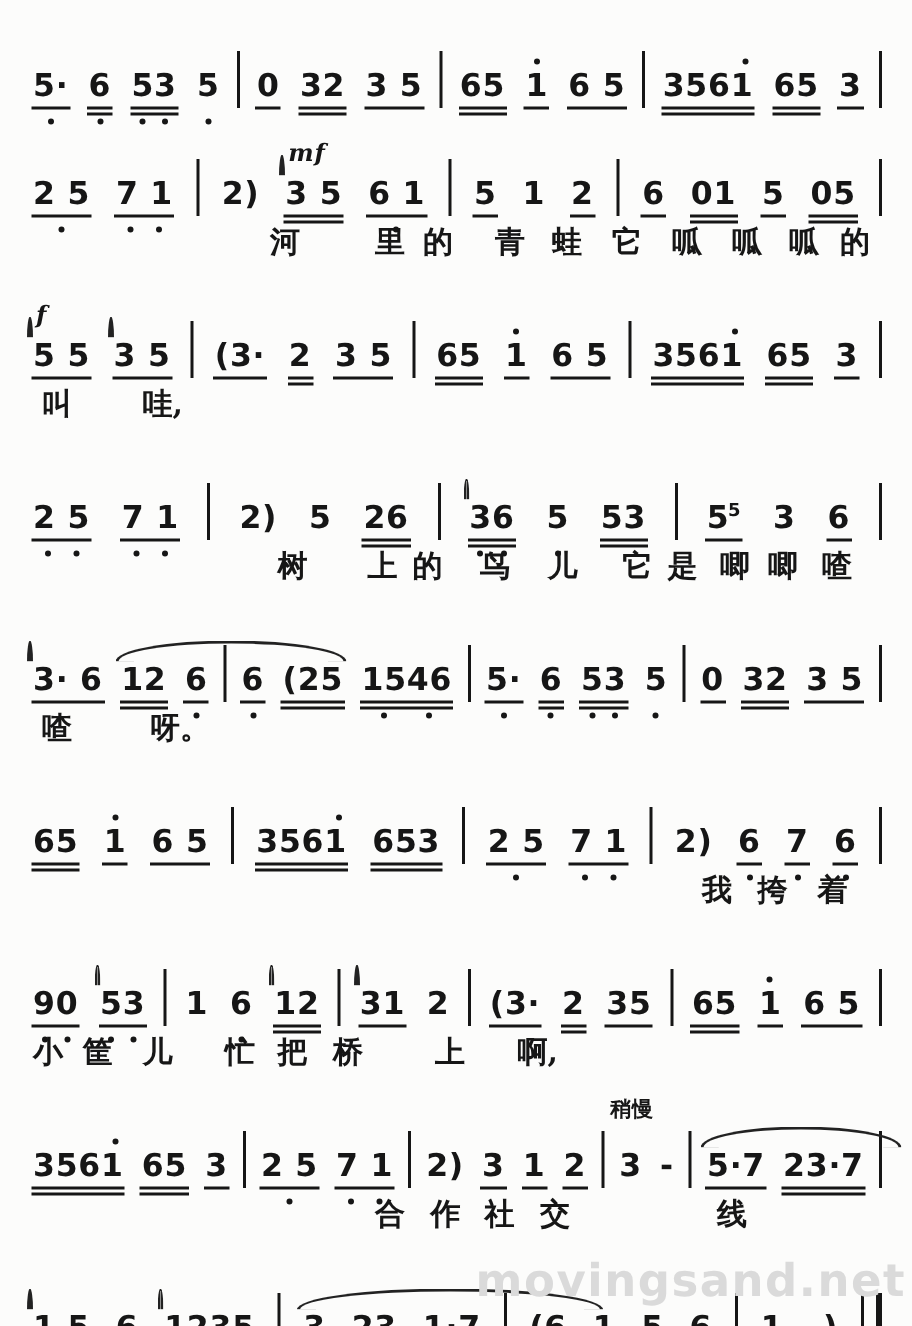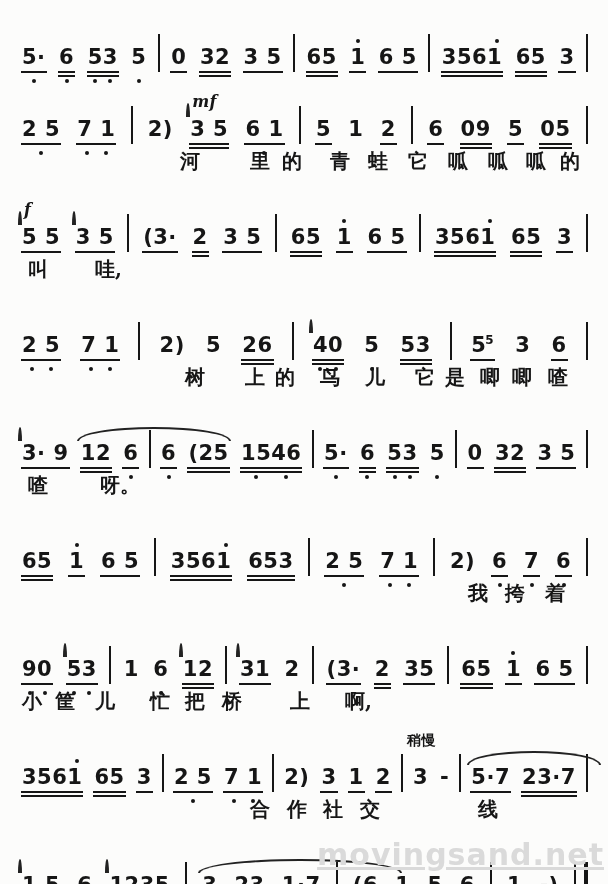--- a/index.html
+++ b/index.html
@@ -90,21 +90,20 @@
   .lyric{
     position:absolute;top:0;
     font-family:"DejaVu Serif",serif;
     font-size:20px;font-weight:600;white-space:nowrap;
   }
   .watermark{
     position:absolute;right:4px;bottom:12px;
     font-size:30px;font-weight:700;letter-spacing:1px;
     color:#dadada;
     font-family:"DejaVu Sans",sans-serif;
-    text-decoration:underline;
   }
 </style>
 </head>
 <body>
 
 <div class="page">
   <div id="score">
       <div class="system">
         <div class="notes">
           <span class="tok"><span class="txt">5·</span><span class="ul l1"></span><span class="dots-below">
@@ -149,21 +148,21 @@
           <span class="tok"><span class="ann dyn">mf</span><span class="arc"></span><span class="txt">3 5</span><span class="ul l1"></span><span class="ul l2"></span></span>
           <span class="tok"><span class="txt">6 1</span><span class="ul l1"></span><span class="dots-below">
               <span class="odot"></span>
             </span></span>
           <span class="bar"></span>
           <span class="tok"><span class="txt">5</span><span class="ul l1"></span></span>
           <span class="tok"><span class="txt">1</span></span>
           <span class="tok"><span class="txt">2</span><span class="ul l1"></span></span>
           <span class="bar"></span>
           <span class="tok"><span class="txt">6</span><span class="ul l1"></span></span>
-          <span class="tok"><span class="txt">09</span><span class="ul l1"></span><span class="ul l2"></span></span>
+          <span class="tok"><span class="txt">01</span><span class="ul l1"></span><span class="ul l2"></span></span>
           <span class="tok"><span class="txt">5</span><span class="ul l1"></span></span>
           <span class="tok"><span class="txt">05</span><span class="ul l1"></span><span class="ul l2"></span></span>
           <span class="bar"></span>
         </div>
         <div class="lyrics">
           <span class="lyric" style="left: 160px;">河</span>
           <span class="lyric" style="left: 230px;">里</span>
           <span class="lyric" style="left: 262px;">的</span>
           <span class="lyric" style="left: 310px;">青</span>
           <span class="lyric" style="left: 348px;">蛙</span>
@@ -205,21 +204,21 @@
             </span></span>
           <span class="tok"><span class="txt">7 1</span><span class="ul l1"></span><span class="dots-below">
               <span class="odot"></span>
               <span class="odot"></span>
             </span></span>
           <span class="bar"></span>
           <span class="tok"><span class="txt">2)</span></span>
           <span class="tok"><span class="txt">5</span></span>
           <span class="tok"><span class="txt">26</span><span class="ul l1"></span><span class="ul l2"></span></span>
           <span class="bar"></span>
-          <span class="tok"><span class="arc"></span><span class="txt">40</span><span class="ul l1"></span><span class="ul l2"></span><span class="dots-below">
+          <span class="tok"><span class="arc"></span><span class="txt">36</span><span class="ul l1"></span><span class="ul l2"></span><span class="dots-below">
               <span class="odot"></span>
               <span class="odot"></span>
             </span></span>
           <span class="tok"><span class="txt">5</span><span class="dots-below">
               <span class="odot"></span>
             </span></span>
           <span class="tok"><span class="txt">53</span><span class="ul l1"></span><span class="ul l2"></span></span>
           <span class="bar"></span>
           <span class="tok"><span class="txt">5</span><span class="sup">5</span><span class="ul l1"></span></span>
           <span class="tok"><span class="txt">3</span></span>
@@ -234,21 +233,21 @@
           <span class="lyric" style="left: 345px;">儿</span>
           <span class="lyric" style="left: 395px;">它</span>
           <span class="lyric" style="left: 425px;">是</span>
           <span class="lyric" style="left: 460px;">唧</span>
           <span class="lyric" style="left: 492px;">唧</span>
           <span class="lyric" style="left: 528px;">喳</span>
         </div>
       </div>
       <div class="system">
         <div class="notes">
-          <span class="tok"><span class="arc"></span><span class="txt">3· 9</span><span class="ul l1"></span></span>
+          <span class="tok"><span class="arc"></span><span class="txt">3· 6</span><span class="ul l1"></span></span>
           <span class="tok"><span class="arc" style="width: 150px; right: auto;"></span><span class="txt">12</span><span class="ul l1"></span><span class="ul l2"></span></span>
           <span class="tok"><span class="txt">6</span><span class="ul l1"></span><span class="dots-below">
               <span class="odot"></span>
             </span></span>
           <span class="bar"></span>
           <span class="tok"><span class="txt">6</span><span class="ul l1"></span><span class="dots-below">
               <span class="odot"></span>
             </span></span>
           <span class="tok"><span class="txt">(25</span><span class="ul l1"></span><span class="ul l2"></span></span>
           <span class="tok"><span class="txt">1546</span><span class="ul l1"></span><span class="ul l2"></span><span class="dots-below">

